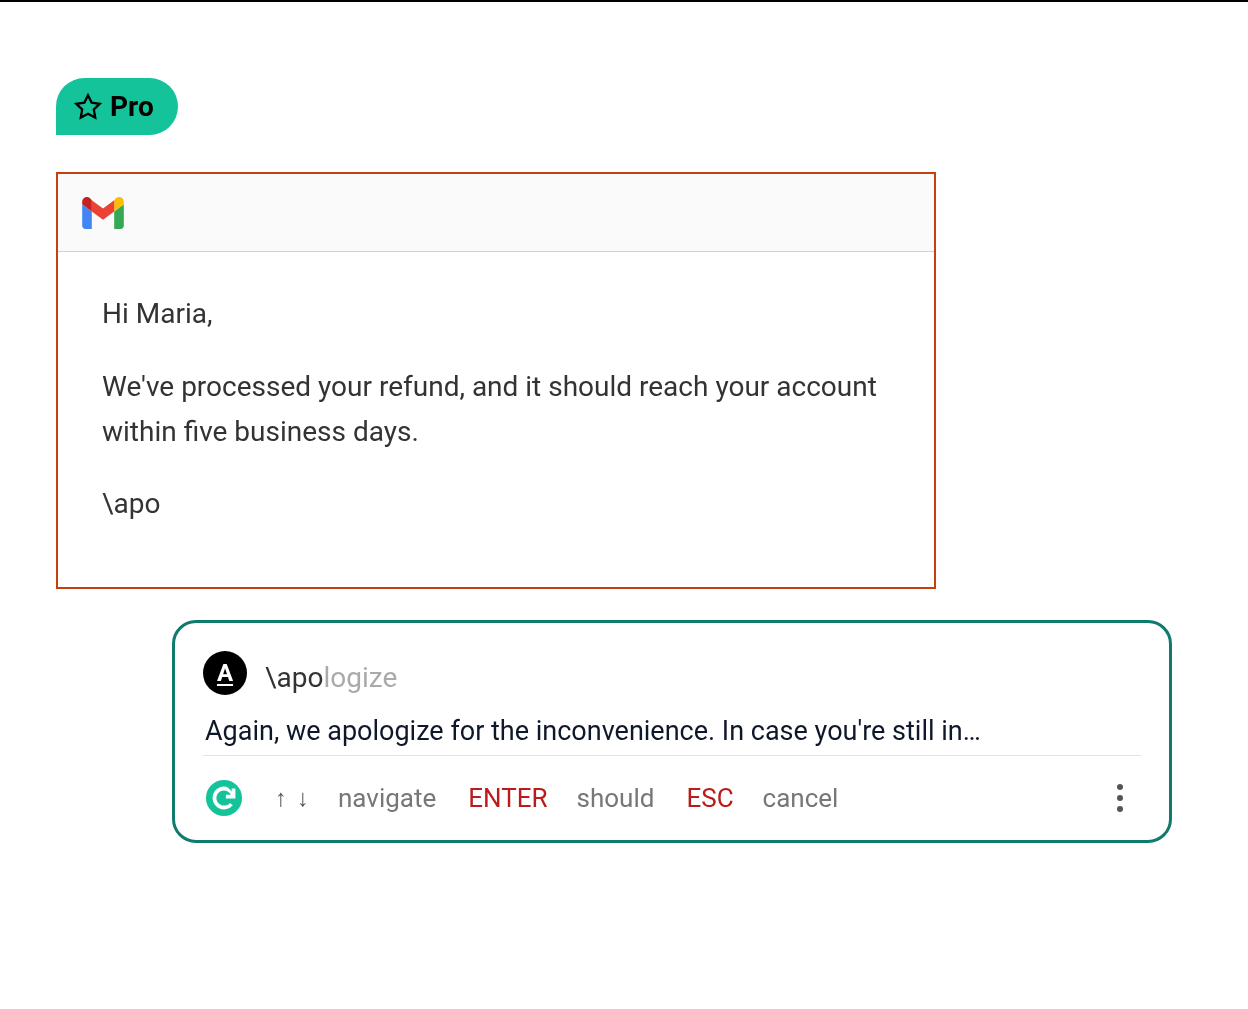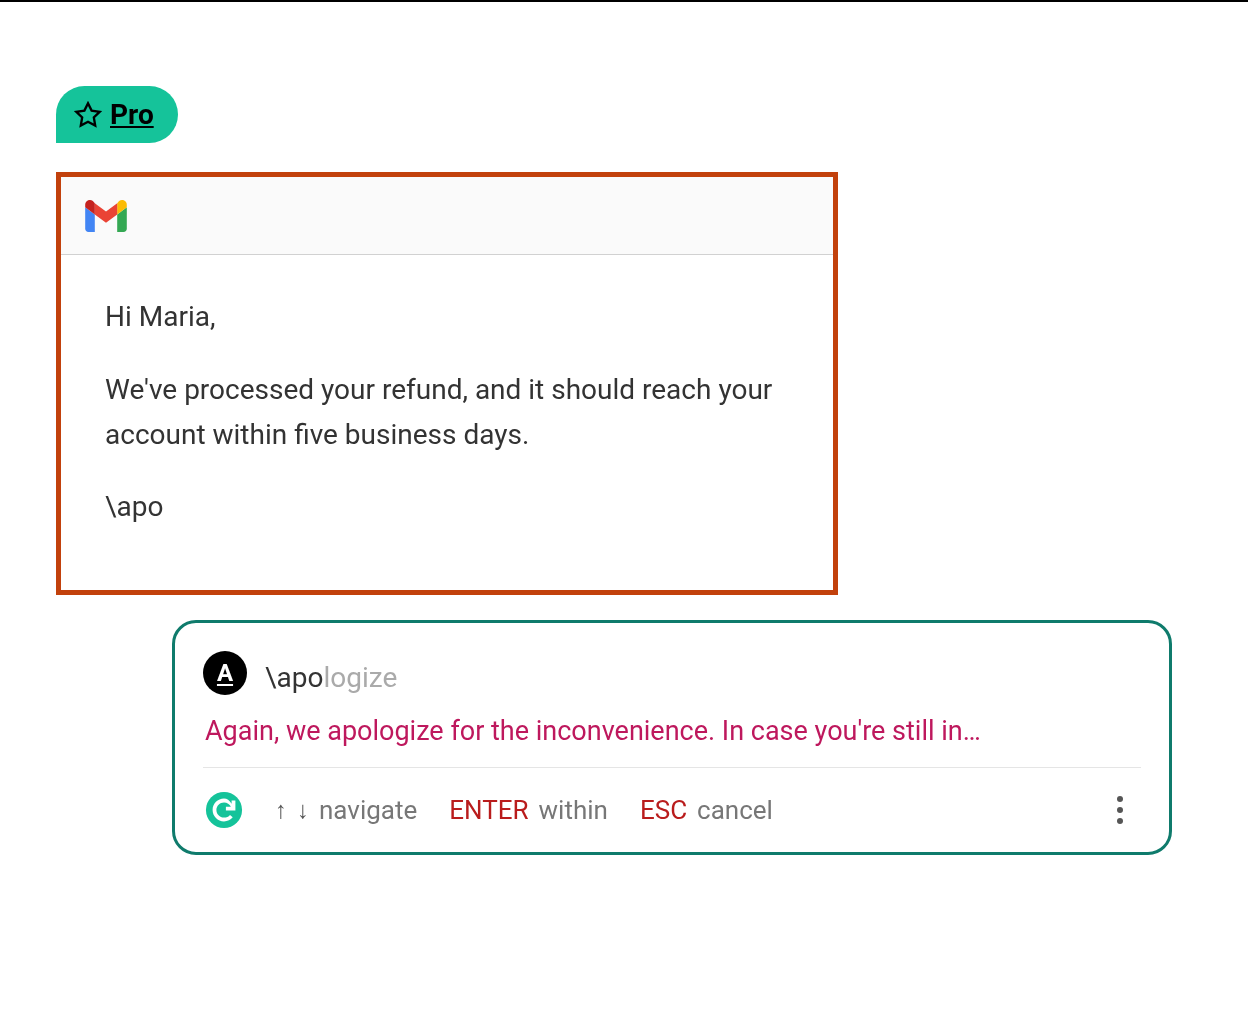--- a/index.html
+++ b/index.html
@@ -17,43 +17,42 @@
     .top-border {
       position: absolute;
       top: 0;
       left: 0;
       right: 0;
       height: 2px;
       background: #000;
     }
     .pro-badge {
       position: absolute;
-      top: 86px;
+      top: 78px;
       left: 56px;
       background: #15C39A;
       color: #000;
       font-weight: 700;
       font-size: 28px;
       padding: 12px 24px 12px 18px;
       border-radius: 30px 30px 30px 0;
       display: flex;
       align-items: center;
       gap: 8px;
-      text-decoration: underline;
     }
     .pro-badge svg {
       width: 28px;
       height: 28px;
     }
     .email-card {
       position: absolute;
       top: 172px;
       left: 56px;
-      width: 782px;
-      border: 5px solid #c2410c;
+      width: 880px;
+      border: 2px solid #c2410c;
       background: #fff;
     }
     .email-header {
       height: 78px;
       border-bottom: 1px solid #d1d1d1;
       background: #fafafa;
       display: flex;
       align-items: center;
       padding: 0 24px;
     }
@@ -109,23 +108,23 @@
     .snippet-command {
       font-size: 28px;
       color: #333;
       margin-top: 9px;
     }
     .snippet-command .suffix {
       color: #aaa;
     }
     .snippet-preview {
       font-size: 27px;
-      color: #be185d;
+      color: #0f172a;
       padding-left: 2px;
-      margin-bottom: 20px;
+      margin-bottom: 8px;
       white-space: nowrap;
       overflow: hidden;
       text-overflow: ellipsis;
     }
     .snippet-footer {
       border-top: 1px solid #e5e5e5;
       padding: 22px 0 22px 2px;
       display: flex;
       align-items: center;
       gap: 14px;
@@ -145,20 +144,21 @@
     }
     .footer-arrow {
       font-size: 24px;
       color: #555;
     }
     .footer-key {
       color: #b91c1c;
     }
     .footer-label {
       color: #777;
+      margin-left: 19px;
     }
     .more-btn {
       margin-left: auto;
       margin-right: 8px;
       display: flex;
       flex-direction: column;
       gap: 5px;
       cursor: pointer;
       padding: 6px 10px;
     }
@@ -214,21 +214,21 @@
       <circle cx="20" cy="20" r="19" fill="#15C39A"></circle>
       <path d="M20 8c-6.627 0-12 5.373-12 12s5.373 12 12 12c3.7 0 7-1.68 9.2-4.32l-2.9-2.4C24.86 27.14 22.58 28 20 28c-4.418 0-8-3.582-8-8s3.582-8 8-8c3.2 0 5.96 1.88 7.24 4.6H22v4h10V10h-4v3.3C25.74 9.96 23.1 8 20 8z" fill="#fff"></path>
     </svg>
     <div class="footer-group">
       <span class="footer-arrow">↑</span>
       <span class="footer-arrow">↓</span>
       <span class="footer-label">navigate</span>
     </div>
     <div class="footer-group">
       <span class="footer-key">ENTER</span>
-      <span class="footer-label">within</span>
+      <span class="footer-label">should</span>
     </div>
     <div class="footer-group">
       <span class="footer-key">ESC</span>
       <span class="footer-label">cancel</span>
     </div>
     <div class="more-btn">
       <span></span>
         <span></span>
         <span></span>
     </div>

